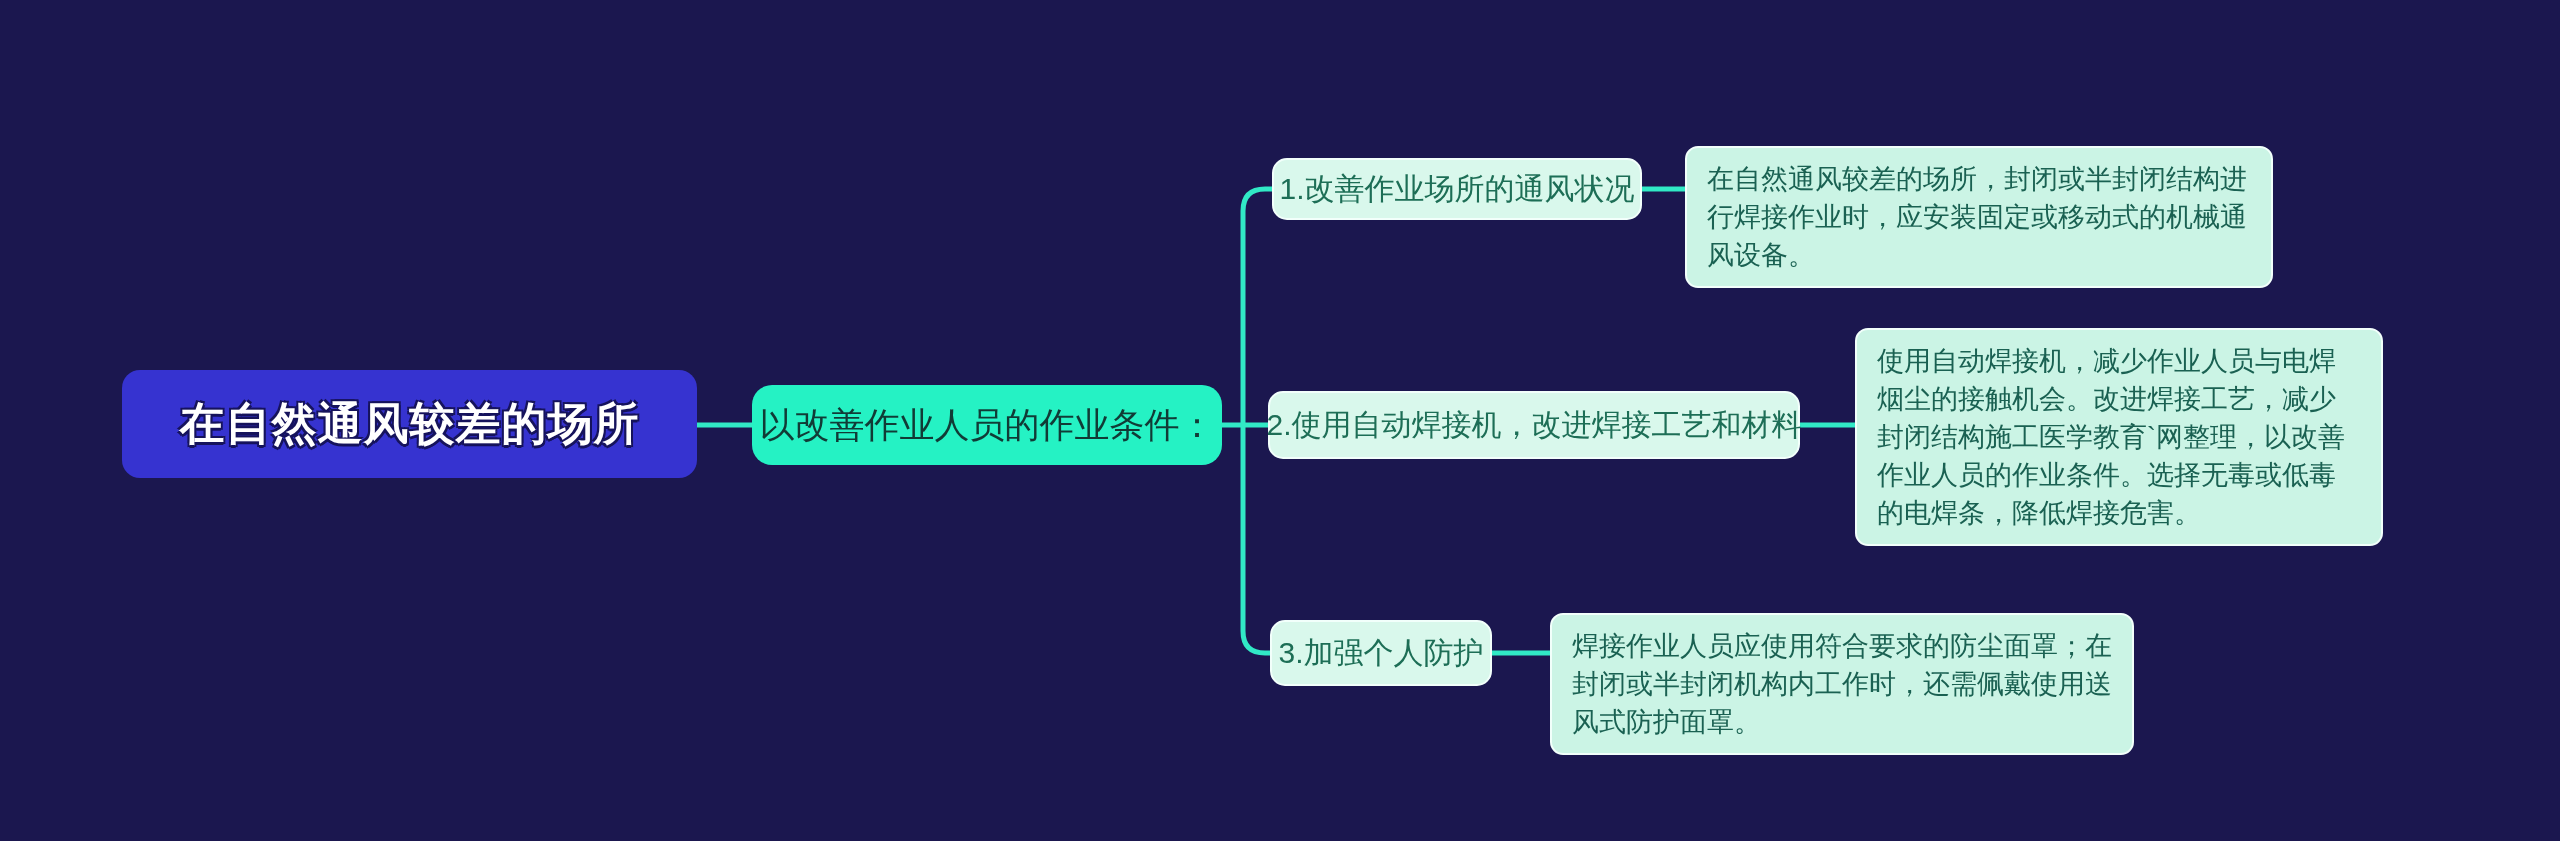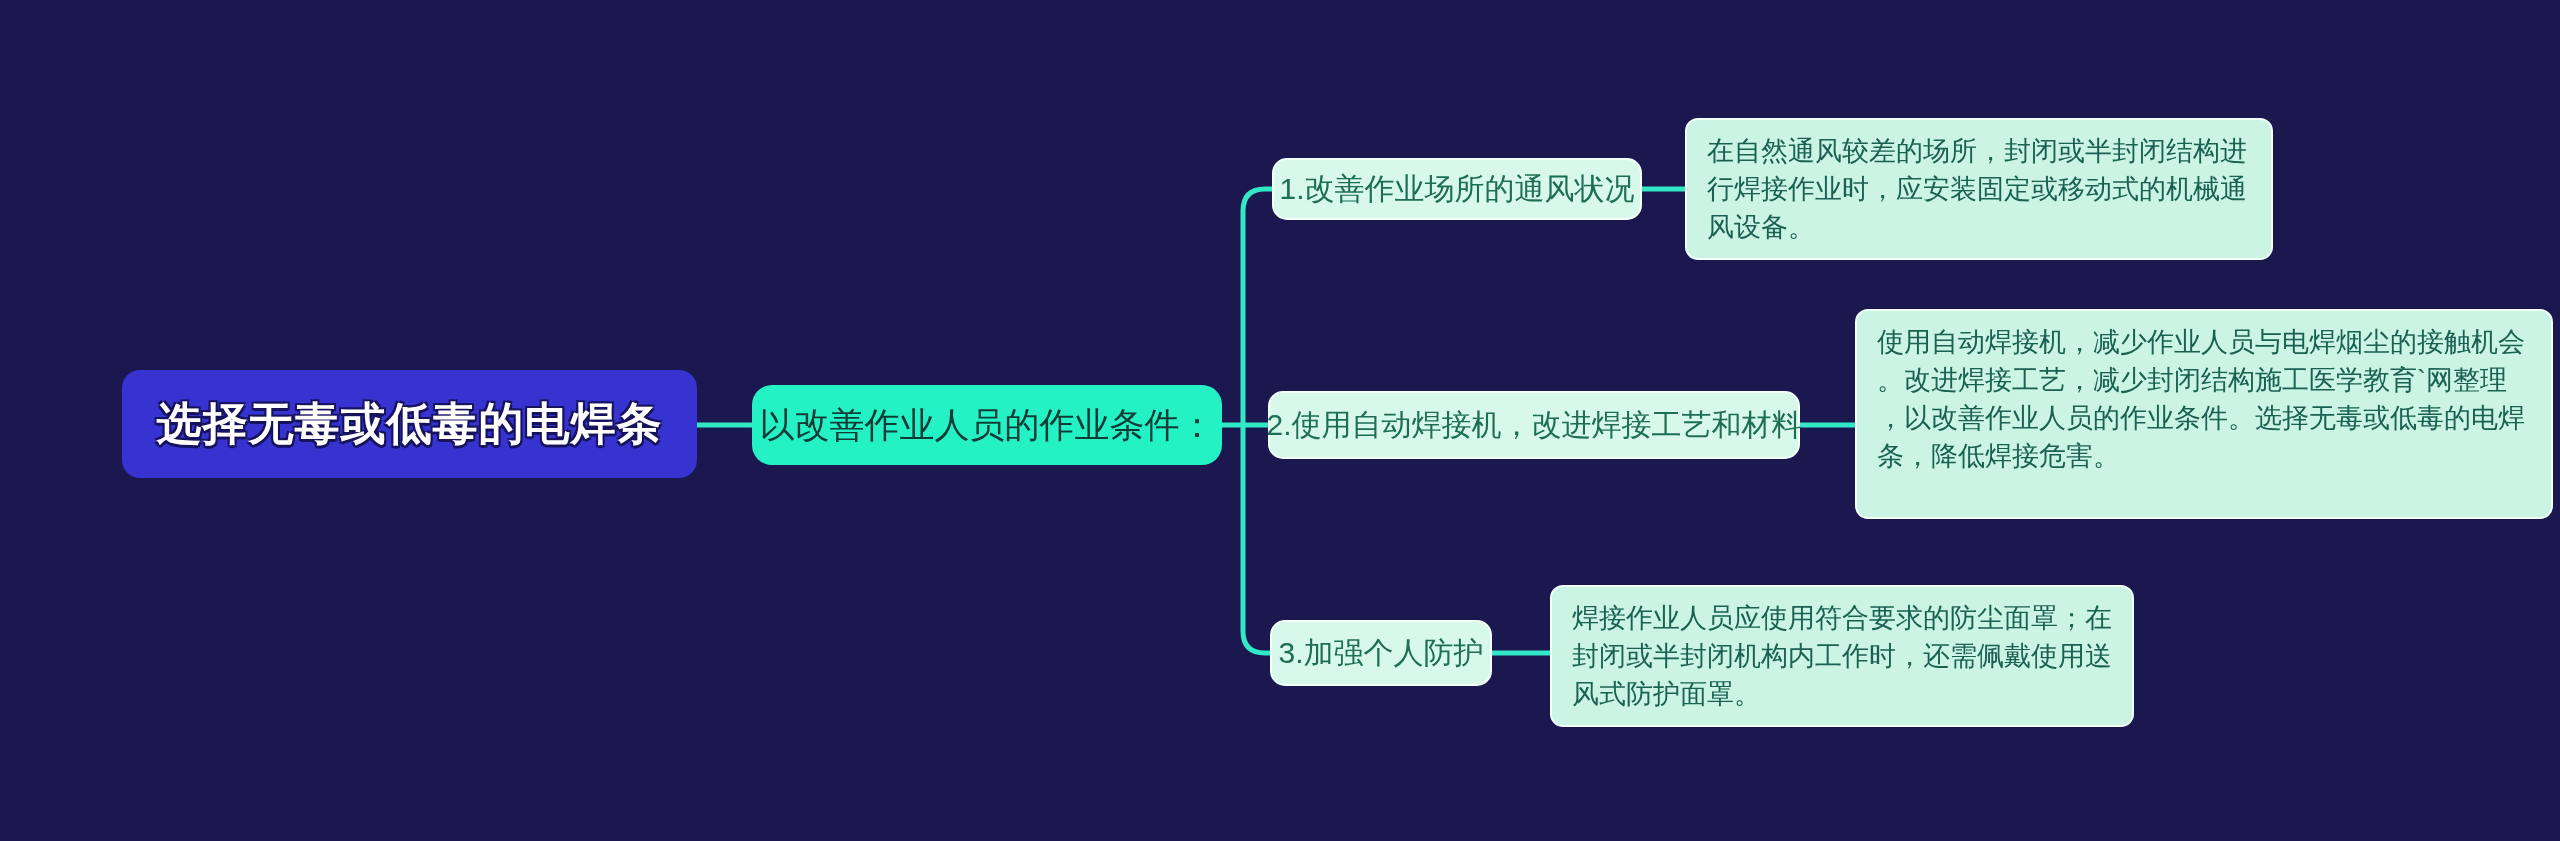--- a/index.html
+++ b/index.html
@@ -72,41 +72,42 @@
     background: var(--detail-fill, #cbf4e5);
     border: 2px solid var(--branch-border, #f2fffb);
     border-radius: 13px;
     color: var(--detail-text, #1a6152);
     font-size: 27px;
     line-height: 38px;
     padding: 12px 20px;
     line-break: anywhere;
     word-break: break-all;
     text-align: left;
+    margin-top: 28px;
   }
   .detail-1 { left: 1685px; top: 118px; width: 588px; min-height: 138px; }
-  .detail-2 { left: 1855px; top: 309px; width: 698px; min-height: 210px; }
+  .detail-2 { left: 1855px; top: 300px; width: 528px; min-height: 210px; }
   .detail-3 { left: 1550px; top: 585px; width: 584px; min-height: 138px; }
 </style>
 </head>
 <body>
 
 <div class="canvas">
 
   <svg class="connectors" viewBox="0 0 2560 841" xmlns="http://www.w3.org/2000/svg">
     <path d="M697 425 H752"></path>
     <path d="M1222 425 H1270"></path>
     <path d="M1272 189 L1265 189 Q1243 189 1243 211 L1243 631 Q1243 653 1265 653 L1272 653"></path>
     <path d="M1630 189 H1687"></path>
     <path d="M1800 425 H1857"></path>
     <path d="M1492 653 H1552"></path>
   </svg>
 
   <div class="node node-root">
-    <span>选择无毒或低毒的电焊条</span>
+    <span>在自然通风较差的场所</span>
   </div>
 
   <div class="node node-topic">
     <span>以改善作业人员的作业条件：</span>
   </div>
 
   <div class="node node-branch node-branch-1">
     <span>1.改善作业场所的通风状况</span>
   </div>
   <div class="detail detail-1">在自然通风较差的场所，封闭或半封闭结构进行焊接作业时，应安装固定或移动式的机械通风设备。</div>

